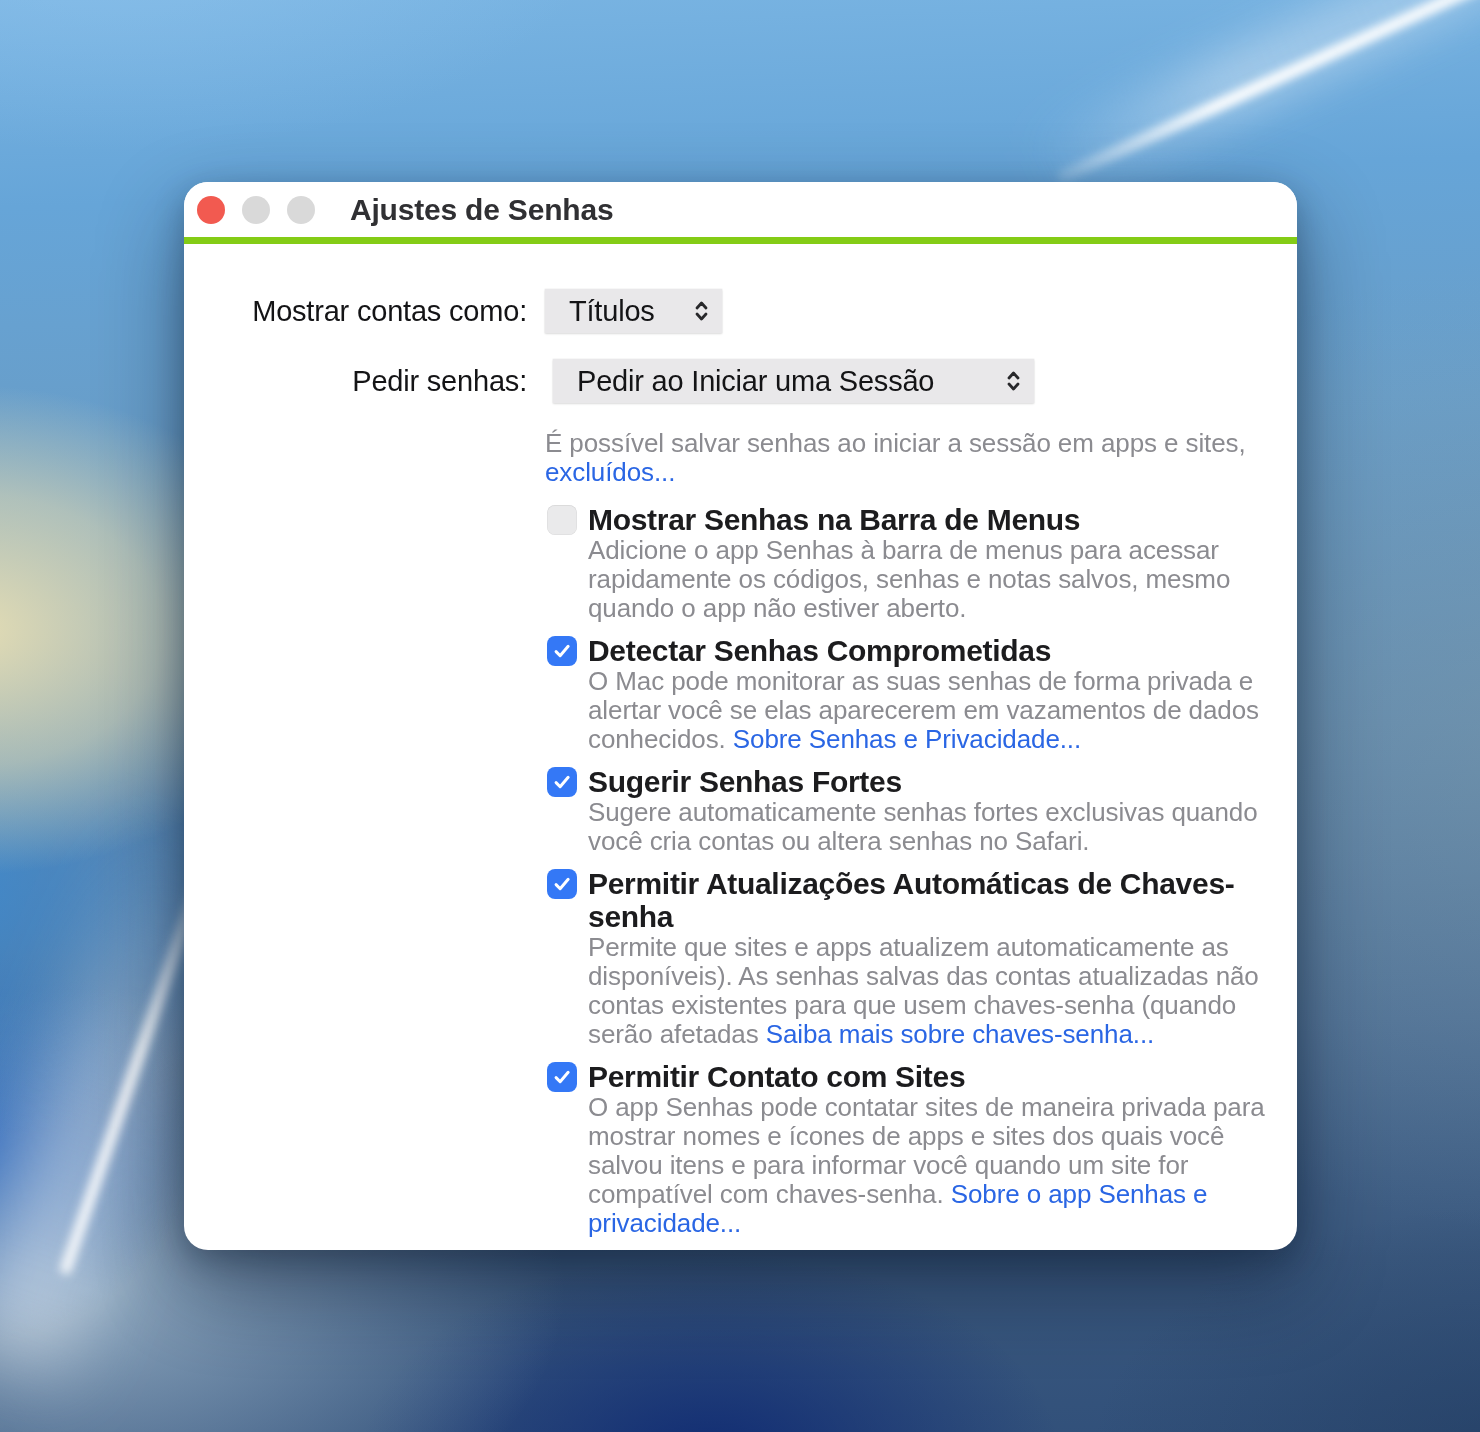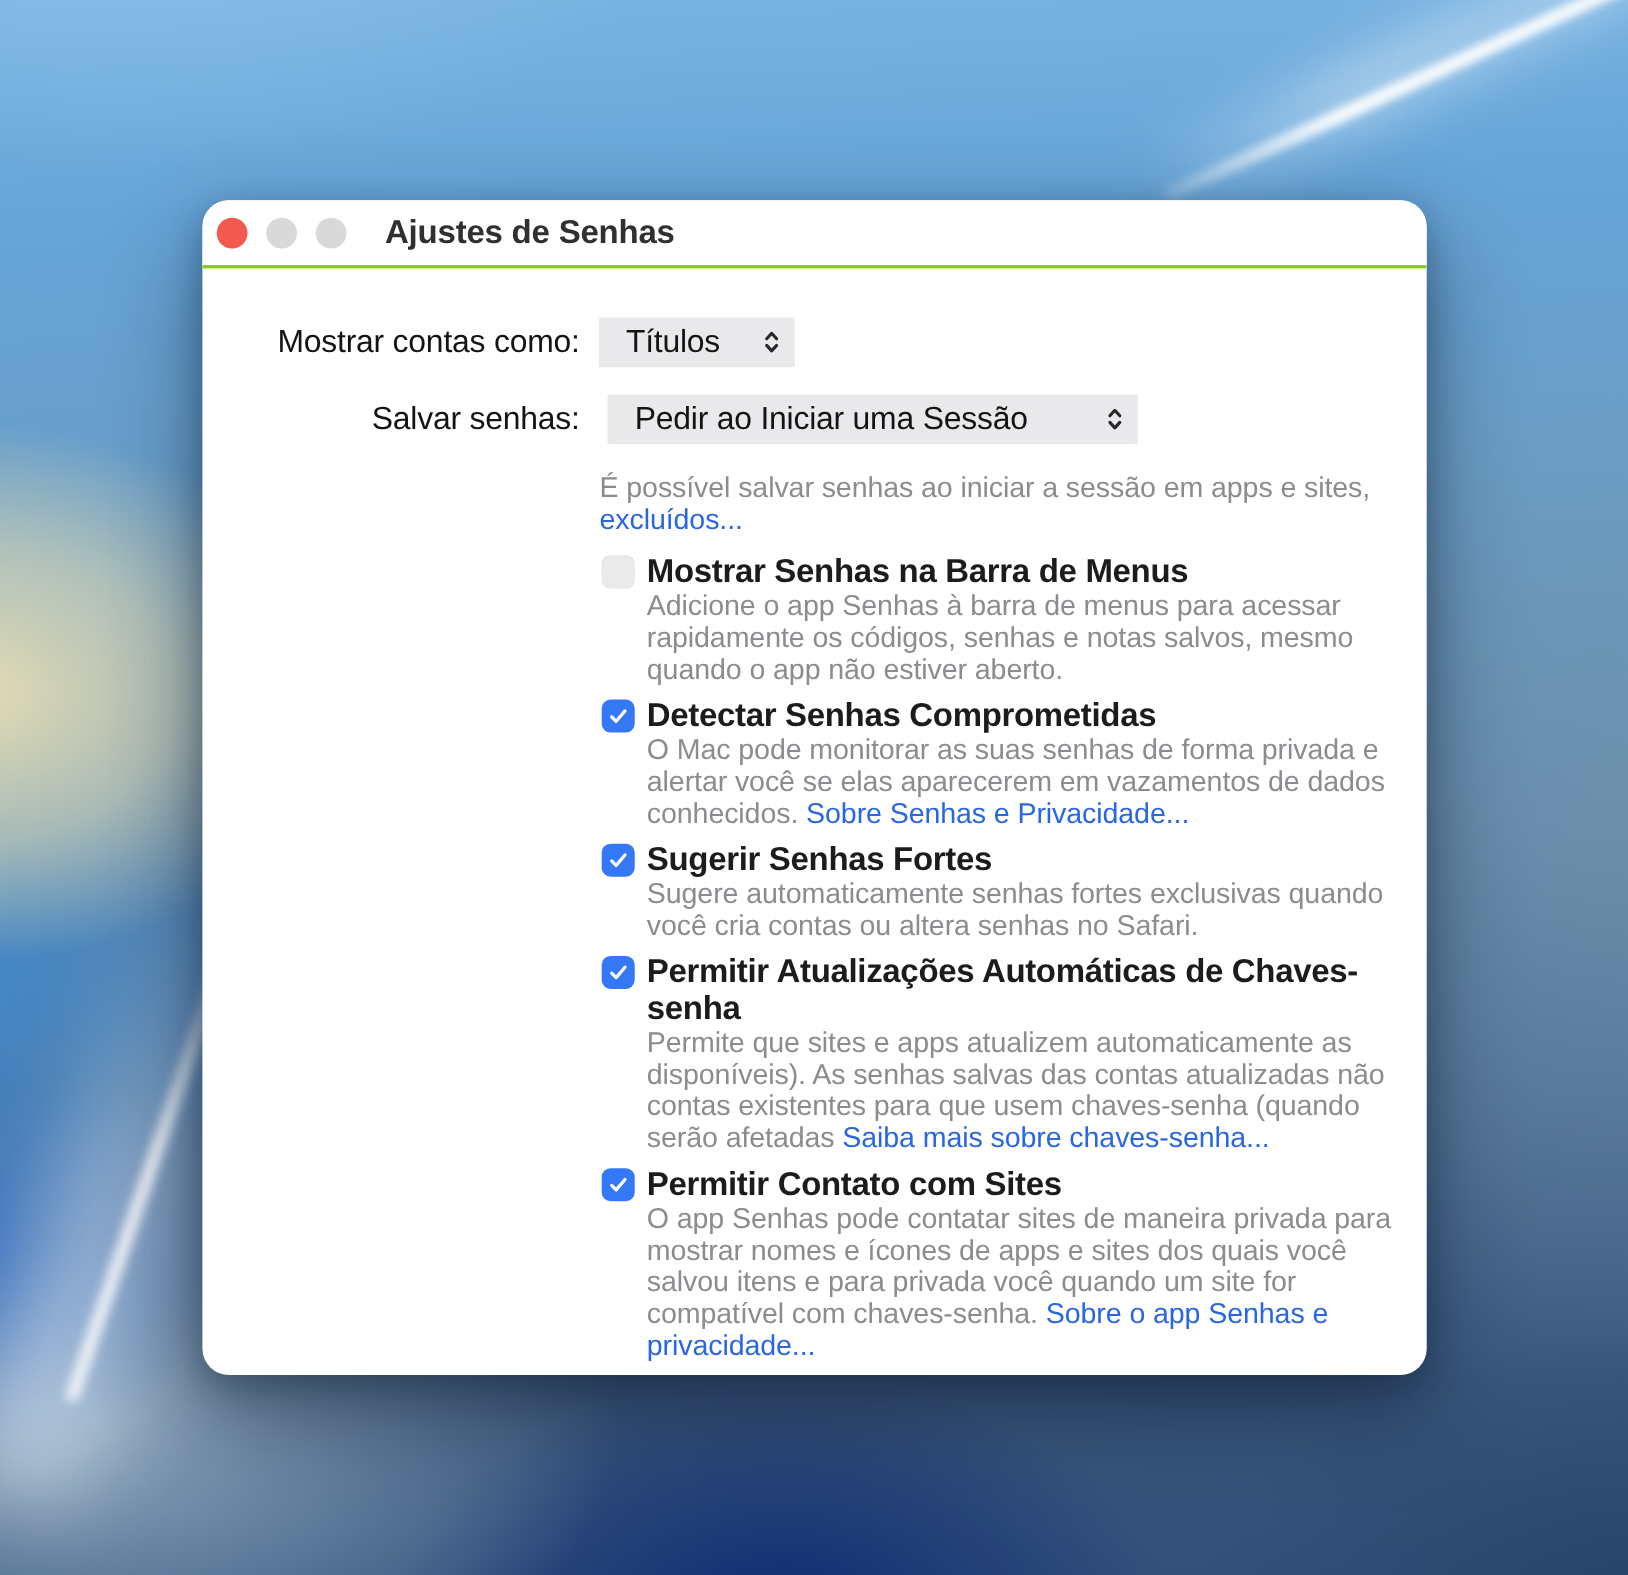--- a/index.html
+++ b/index.html
@@ -55,21 +55,21 @@
   }
 
   
   .window{
     position:absolute;left:184px;top:182px;width:1113px;height:1068px;
     background:#ffffff;border-radius:24px;overflow:hidden;
     box-shadow:0 35px 85px rgba(8,20,40,0.45),0 10px 30px rgba(8,20,40,0.28);
   }
   .titlebar{
     height:62px;display:flex;align-items:center;padding-left:13px;
-    background:#ffffff;border-bottom:3px solid #84cc16;
+    background:#ffffff;border-bottom:7px solid #84cc16;
   }
   .tl{width:28px;height:28px;border-radius:50%;margin-right:17px;flex:none;cursor:default;}
   .tl.red{background:var(--close-red);}
   .tl.gray{background:var(--tl-gray);}
   .win-title{
     margin-left:18px;font-size:30px;font-weight:700;color:#303033;letter-spacing:-0.2px;
   }
 
   .content{padding-top:45px;}
 
@@ -142,21 +142,21 @@
         <button class="popup w-small">
           <span class="popup-value">Títulos</span>
           <svg class="chev" width="17" height="26" viewBox="0 0 17 26">
             <polyline points="4,10 8.5,5 13,10" fill="none" stroke="#28282b" stroke-width="2.8" stroke-linecap="round" stroke-linejoin="round"></polyline>
             <polyline points="4,16 8.5,21 13,16" fill="none" stroke="#28282b" stroke-width="2.8" stroke-linecap="round" stroke-linejoin="round"></polyline>
           </svg>
         </button>
       </div>
 
       <div class="form-row">
-        <span class="form-label">Salvar senhas:</span>
+        <span class="form-label">Pedir senhas:</span>
         <button class="popup w-large">
           <span class="popup-value">Pedir ao Iniciar uma Sessão</span>
           <svg class="chev" width="17" height="26" viewBox="0 0 17 26">
             <polyline points="4,10 8.5,5 13,10" fill="none" stroke="#28282b" stroke-width="2.8" stroke-linecap="round" stroke-linejoin="round"></polyline>
             <polyline points="4,16 8.5,21 13,16" fill="none" stroke="#28282b" stroke-width="2.8" stroke-linecap="round" stroke-linejoin="round"></polyline>
           </svg>
         </button>
       </div>
 
       <div class="help" id="save-passwords-help">
@@ -225,21 +225,21 @@
             <span class="cb checked">
               <svg width="22" height="22" viewBox="0 0 20 20">
                 <path d="M4.6 10.6 L8.3 14.3 L15.6 5.7" fill="none" stroke="#ffffff" stroke-width="2.7" stroke-linecap="round" stroke-linejoin="round"></path>
               </svg>
             </span>
             <div class="check-body">
               <div class="check-title">Permitir Contato com Sites</div>
               <div class="check-desc">
                 <div class="line"><span>O app Senhas pode contatar sites de maneira privada para</span></div>
                 <div class="line"><span>mostrar nomes e ícones de apps e sites dos quais você</span></div>
-                <div class="line"><span>salvou itens e para privada você quando um site for</span></div>
+                <div class="line"><span>salvou itens e para informar você quando um site for</span></div>
                 <div class="line"><span>compatível com chaves-senha. </span><a class="link" href="#">Sobre o app Senhas e</a></div>
                 <div class="line"><a class="link" href="#">privacidade...</a></div>
               </div>
             </div>
           </div>
         </div>
 
     </div>
   </div>
 </div>

